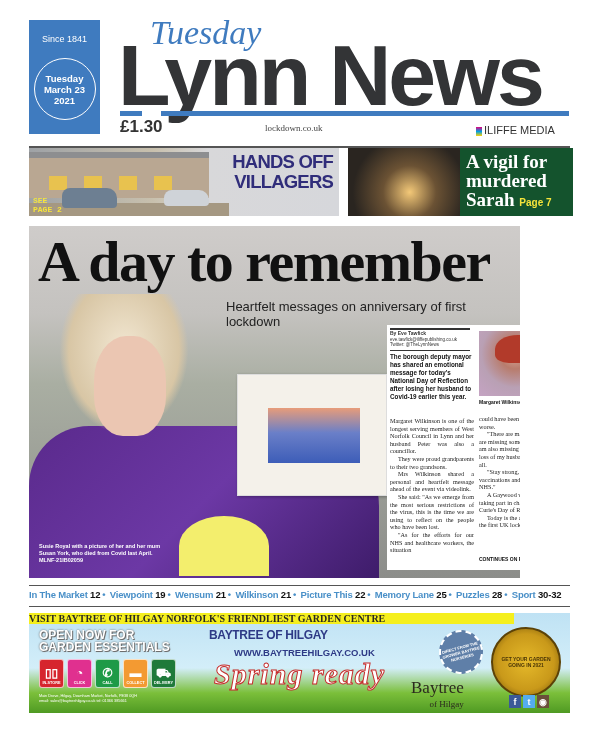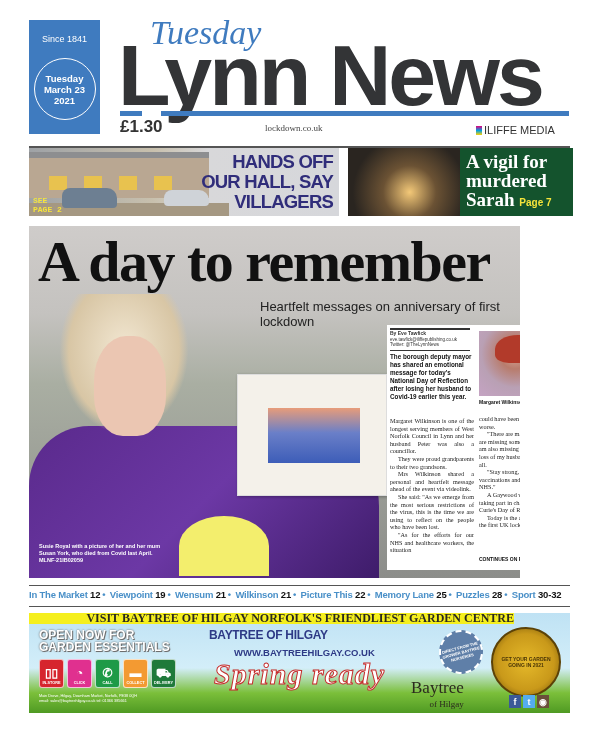--- a/index.html
+++ b/index.html
@@ -9,21 +9,21 @@
   
   .datebox { left: 29px; top: 20px; width: 71px; height: 114px; background: #3f7bbf; color: #fff; text-align: center; }
   .datebox .since { margin-top: 14px; font-size: 9px; }
   .datebox .circle { margin: 14px auto 0; width: 62px; height: 62px; border: 1.5px solid #fff; border-radius: 50%; display: flex; flex-direction: column; justify-content: center; font-size: 9.5px; font-weight: bold; line-height: 11px; }
   .tuesday-script { left: 150px; top: 14px; font-family: "Liberation Serif", serif; font-style: italic; font-size: 34px; color: #3f7bbf; }
   .title { left: 118px; top: 30px; font-family: "Liberation Sans", sans-serif; font-weight: bold; font-size: 86px; letter-spacing: -3px; color: #333436; line-height: 90px; }
   .blue-line-a { left: 120px; top: 111px; width: 22px; height: 5px; background: #3f7bbf; }
   .blue-line-b { left: 161px; top: 111px; width: 408px; height: 5px; background: #3f7bbf; }
   .price { left: 120px; top: 117px; font-size: 17px; font-weight: bold; color: #333; }
   .url { left: 265px; top: 123px; font-family: "Liberation Serif", serif; font-size: 9px; color: #444; }
-  .iliffe { left: 476px; top: 124px; font-size: 11px; color: #333; display: flex; align-items: center; gap: 2px; }
+  .iliffe { left: 476px; top: 124px; font-size: 11px; color: #333; display: flex; align-items: flex-end; gap: 2px; }
   .iliffe .logo { width: 6px; height: 9px; background: linear-gradient(#e4007c, #00a0e3 50%, #ffd200); }
   .rule1 { left: 29px; top: 146px; width: 541px; height: 2px; background: #555; }
 
   
   .teaser1 { left: 29px; top: 148px; width: 310px; height: 68px; background: linear-gradient(90deg, #9ea2a6 0%, #c8c0ad 40%, #d8d8da 58%, #d6d7db 100%); overflow: hidden; }
   .building { left: 0; top: 10px; width: 180px; height: 40px; background: #b9a792; }
   .roof { left: 0; top: 4px; width: 180px; height: 8px; background: #8d8e90; }
   .window { top: 18px; width: 18px; height: 14px; background: #e8c24f; }
   .car1 { left: 33px; top: 40px; width: 55px; height: 20px; background: #6d7f92; border-radius: 8px 10px 4px 4px; }
   .car2 { left: 135px; top: 42px; width: 45px; height: 16px; background: #cfd3d8; border-radius: 8px 10px 4px 4px; }
@@ -31,21 +31,21 @@
   .see-page { left: 4px; top: 48px; font-size: 8px; font-weight: bold; color: #f6e43a; line-height: 9px; font-family: Liberation Mono, monospace; }
   .hands-head { right: 6px; top: 4px; text-align: right; font-size: 18.5px; line-height: 20px; font-weight: bold; color: #302d7a; letter-spacing: -0.8px; }
   .teaser2 { left: 348px; top: 148px; width: 225px; height: 68px; background: #14532d; overflow: hidden; }
   .candle-img { left: 0; top: 0; width: 112px; height: 68px; background: radial-gradient(circle at 55% 65%, #f3c878 0%, #6b5234 35%, #2a2520 75%); }
   .vigil-head { left: 118px; top: 4px; font-family: "Liberation Serif", serif; font-weight: bold; color: #fff; font-size: 19px; line-height: 19px; }
   .vigil-page { font-family: "Liberation Sans", sans-serif; color: #f6e43a; font-size: 10px; }
 
   
   .main { left: 29px; top: 226px; width: 491px; height: 352px; background: linear-gradient(180deg, #cfccca 0%, #c4c2bf 25%, #a9aea2 45%, #8c8d8a 100%); overflow: hidden; }
   .headline { left: 9px; top: 4px; font-family: "Liberation Serif", serif; font-weight: bold; font-size: 58px; letter-spacing: -1.5px; color: #111; line-height: 64px; white-space: nowrap; }
-  .standfirst { left: 197px; top: 73px; font-size: 13px; color: #222; margin-left: 34px; }
+  .standfirst { left: 197px; top: 73px; font-size: 13px; color: #222; }
   .woman-hair { left: 30px; top: 68px; width: 130px; height: 140px; background: radial-gradient(ellipse at 50% 40%, #f2e7d2, #d8c6a5 60%, transparent 70%); }
   .woman-face { left: 65px; top: 110px; width: 72px; height: 100px; background: #ebc6b2; border-radius: 45% 45% 40% 40%; }
   .woman-body { left: 0; top: 200px; width: 350px; height: 152px; background: linear-gradient(135deg, #5a2a8c, #6c38a5 50%, #3e1c6a); border-radius: 60px 80px 0 0; }
   .daffodil { left: 150px; top: 290px; width: 90px; height: 60px; background: #f3ee6d; border-radius: 50% 50% 0 0; }
   .frame { left: 208px; top: 148px; width: 150px; height: 122px; background: #f4f1ea; border: 1px solid #ddd; box-shadow: 1px 1px 3px rgba(0,0,0,0.3); }
   .frame-photo { left: 30px; top: 33px; width: 92px; height: 55px; background: linear-gradient(180deg, #e79c7a 0%, #6a7fc8 45%, #3d5db8 100%); }
   .caption { left: 10px; top: 317px; width: 130px; font-size: 5.5px; line-height: 7px; font-weight: bold; color: #fff; }
 
   .story { left: 358px; top: 99px; width: 181px; height: 245px; background: #ffffff; }
   .story-rule { left: 3px; top: 3px; width: 80px; height: 2px; background: #333; }
@@ -68,21 +68,21 @@
   
   .rule2 { left: 29px; top: 585px; width: 541px; height: 1px; background: #555; }
   .index { left: 29px; top: 589px; width: 541px; font-size: 9.5px; font-weight: bold; white-space: nowrap; letter-spacing: -0.2px; }
   .index .sec { color: #4a90c8; }
   .index .pg { color: #111; }
   .index .dot { color: #4a90c8; margin: 0 2px; }
   .rule3 { left: 29px; top: 606px; width: 541px; height: 1px; background: #555; }
 
   
   .ad { left: 29px; top: 613px; width: 541px; height: 100px; background: linear-gradient(180deg, #bfe2f4 0%, #d3eef9 55%, #7bbf3a 80%, #4f9a23 100%); overflow: hidden; }
-  .ad-banner { left: 0; top: 0; width: 485px; height: 11px; background: #f5ef1e; text-align: right; font-family: "Liberation Serif", serif; font-weight: bold; font-size: 12px; line-height: 11px; color: #2b2a1e; }
+  .ad-banner { left: 0; top: 0; width: 485px; height: 11px; background: #f5ef1e; text-align: left; font-family: "Liberation Serif", serif; font-weight: bold; font-size: 10px; line-height: 11px; color: #2b2a1e; }
   .ad-open { left: 10px; top: 16px; font-weight: bold; font-size: 12px; line-height: 12px; color: #fff; text-shadow: 0 0 2px #555, 1px 1px 0 #777; }
   .icons { left: 10px; top: 46px; display: flex; gap: 3px; }
   .ic { width: 25px; height: 29px; border-radius: 3px; display: flex; flex-direction: column; align-items: center; justify-content: flex-end; color: #fff; font-size: 3.8px; font-weight: bold; padding-bottom: 2px; border: 1px solid rgba(255,255,255,0.7); }
   .ic .glyph { font-size: 12px; line-height: 14px; margin-bottom: 1px; }
   .addr { left: 10px; top: 81px; font-size: 3.8px; line-height: 5px; color: #fff; }
   .bh-title { left: 180px; top: 15px; font-weight: bold; font-size: 12px; color: #2e3a86; letter-spacing: -0.3px; }
   .bh-url { left: 205px; top: 34px; font-weight: bold; font-size: 9.5px; color: #2e3a86; }
   .spring { left: 185px; top: 44px; font-family: "Liberation Serif", serif; font-style: italic; font-weight: bold; font-size: 30px; color: #fff; -webkit-text-stroke: 1px #c52a2a; letter-spacing: 1px; }
   .stamp1 { left: 410px; top: 17px; width: 44px; height: 44px; border-radius: 50%; background: #5f7fa8; border: 2px dashed #fff; transform: rotate(-15deg); display: flex; align-items: center; justify-content: center; text-align: center; font-size: 4px; color: #fff; font-weight: bold; }
   .gold-seal { left: 462px; top: 14px; width: 70px; height: 70px; border-radius: 50%; background: radial-gradient(circle, #e5b92a 0%, #c9991a 60%, #6a4c05 100%); border: 2px solid #5c4207; display: flex; align-items: center; justify-content: center; font-size: 5px; color: #4a3506; font-weight: bold; text-align: center; }
@@ -124,21 +124,20 @@
   </div>
   <div class="abs ground"></div>
   <div class="abs car1"></div>
   <div class="abs car2"></div>
   <div class="abs see-page">
     <div>SEE</div>
     <div>PAGE 2</div>
   </div>
   <div class="abs hands-head">
     <div>HANDS OFF</div>
-    <div>OUR HALL, SAY</div>
     <div>VILLAGERS</div>
   </div>
 </div>
 
 <div class="abs teaser2">
   <div class="abs candle-img"></div>
   <div class="abs vigil-head">
     <div>A vigil for</div>
     <div>murdered</div>
     <div><span>Sarah</span> <span class="vigil-page">Page 7</span></div>

